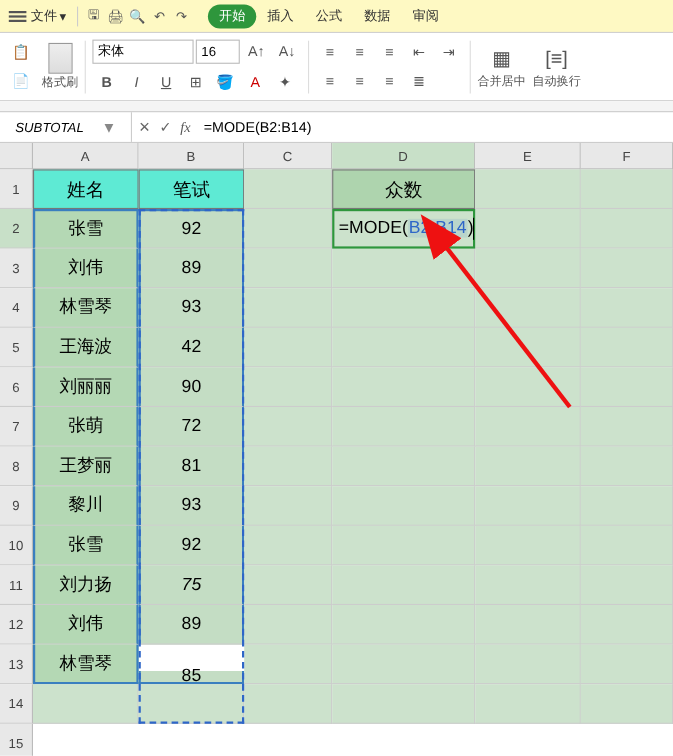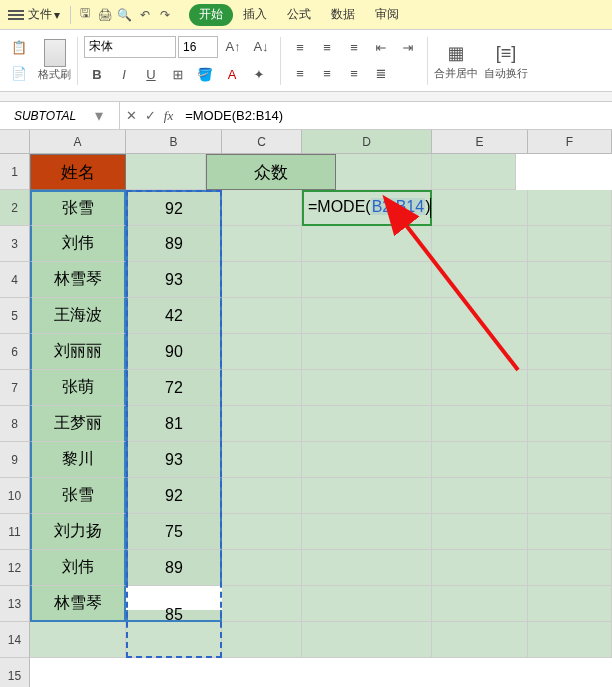--- a/index.html
+++ b/index.html
@@ -44,21 +44,21 @@
 .corner { position: absolute; left: 0; top: 0; width: 30px; height: 24px; background: #e8e8e8; border-right: 1px solid #bbb; border-bottom: 1px solid #bbb; }
 .colheads { position: absolute; left: 30px; top: 0; height: 24px; display: flex; }
 .colhead { border-right: 1px solid #bbb; border-bottom: 1px solid #bbb; background: #e8e8e8; display: flex; align-items: center; justify-content: center; font-size: 12px; color: #444; }
 .colhead.sel { background: #c8e0c8; }
 .rowheads { position: absolute; left: 0; top: 24px; width: 30px; }
 .rowhead { height: 36px; border-right: 1px solid #bbb; border-bottom: 1px solid #ccc; background: #e8e8e8; display: flex; align-items: center; justify-content: center; font-size: 12px; color: #444; }
 .rowhead.sel { background: #c8e0c8; }
 .cells { position: absolute; left: 30px; top: 24px; }
 .row { display: flex; height: 36px; }
 .cell { border-right: 1px solid #ccc; border-bottom: 1px solid #ccc; display: flex; align-items: center; justify-content: center; font-size: 16px; background: #cce2cc; position: relative; }
-.cell.hdr { background: #c2410c; border: 1px solid #777; font-size: 17px; }
+.cell.hdr { background: #5eead4; border: 1px solid #777; font-size: 17px; }
 .cell.data-a { background: #b4d8b4; border-left: 2px solid #3a7fbf; border-right: 2px solid #3a7fbf; }
 .cell.data-b { background: #c4ddc4; border-left: 2px solid #3a7fbf; border-right: 2px solid #3a7fbf; }
 .cell.data-a.first, .cell.data-b.first { border-top: 2px solid #3a7fbf; }
 .cell.data-a.last, .cell.data-b.last { border-bottom: 2px solid #3a7fbf; }
 .cell.tblhead-zs { background: #aed4ae; border: 1px solid #777; font-size: 17px; }
 .cell.editing { background: #cce2cc; border: 2px solid #2e963c; justify-content: flex-start; padding-left: 4px; font-family: Consolas, monospace; white-space: nowrap; overflow: visible; z-index: 5; }
 .cell.editing .txt { position: absolute; left: 4px; white-space: nowrap; }
 .cell.editing .ref { color: #2e66c8; background: rgba(60,120,200,0.12); padding: 0 1px; }
 .cell.editing .caret { display: inline-block; width: 1px; height: 20px; background: #000; vertical-align: middle; animation: blink 1s step-end infinite; }
 @keyframes blink { 50% { opacity: 0; } }
@@ -213,20 +213,21 @@
       <div class="rowhead">10</div>
       <div class="rowhead">11</div>
       <div class="rowhead">12</div>
       <div class="rowhead">13</div>
       <div class="rowhead">14</div>
       <div class="rowhead">15</div>
     </div>
   <div class="cells" id="cells">
       <div class="row">
         <div class="cell hdr" style="width: 96px;">姓名</div>
+        <div class="cell hdr" style="width: 96px;">笔试</div>
         <div class="cell" style="width: 80px;"></div>
         <div class="cell tblhead-zs" style="width: 130px;">众数</div>
         <div class="cell" style="width: 96px;"></div>
         <div class="cell" style="width: 84px;"></div>
       </div>
       <div class="row">
         <div class="cell data-a first" style="width: 96px;">张雪</div>
         <div class="cell data-b first" style="width: 96px;">92</div>
         <div class="cell" style="width: 80px;"></div>
         <div class="cell editing" style="width: 130px;">
@@ -294,21 +295,21 @@
       <div class="row">
         <div class="cell data-a" style="width: 96px;">张雪</div>
         <div class="cell data-b" style="width: 96px;">92</div>
         <div class="cell" style="width: 80px;"></div>
         <div class="cell" style="width: 130px;"></div>
         <div class="cell" style="width: 96px;"></div>
         <div class="cell" style="width: 84px;"></div>
       </div>
       <div class="row">
         <div class="cell data-a" style="width: 96px;">刘力扬</div>
-        <div class="cell data-b" style="width: 96px;">75</div>
+        <div class="cell data-b" style="width: 96px; font-style: italic;">75</div>
         <div class="cell" style="width: 80px;"></div>
         <div class="cell" style="width: 130px;"></div>
         <div class="cell" style="width: 96px;"></div>
         <div class="cell" style="width: 84px;"></div>
       </div>
       <div class="row">
         <div class="cell data-a" style="width: 96px;">刘伟</div>
         <div class="cell data-b" style="width: 96px;">89</div>
         <div class="cell" style="width: 80px;"></div>
         <div class="cell" style="width: 130px;"></div>

